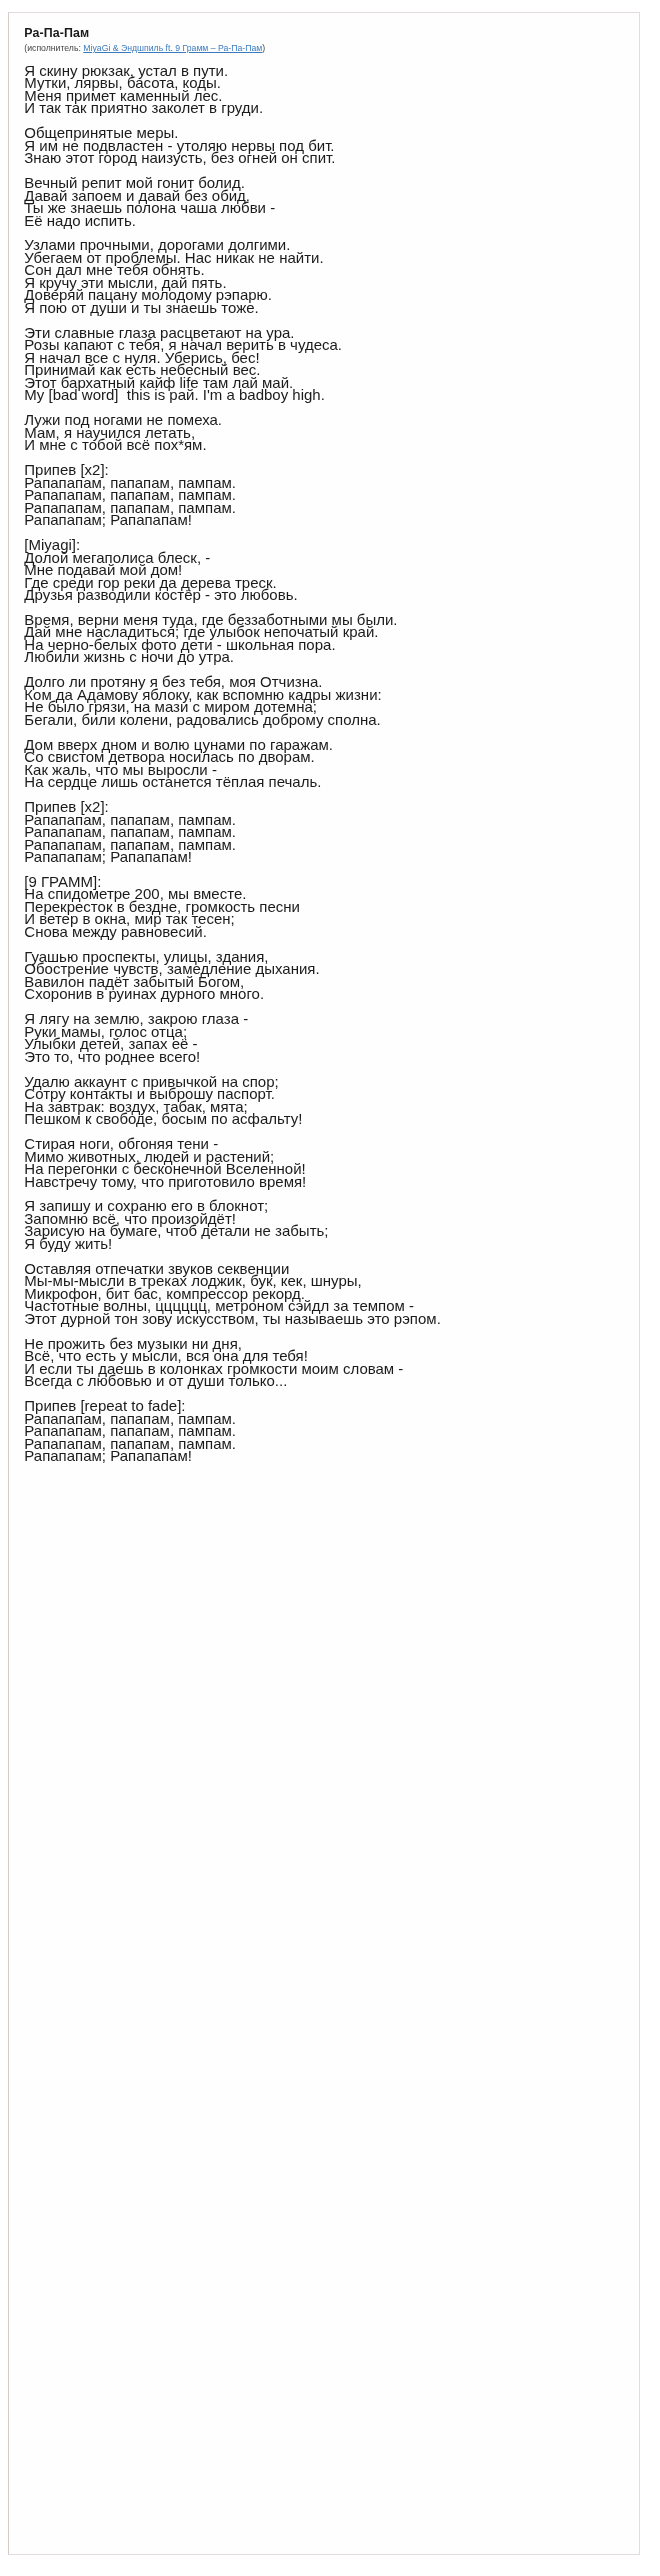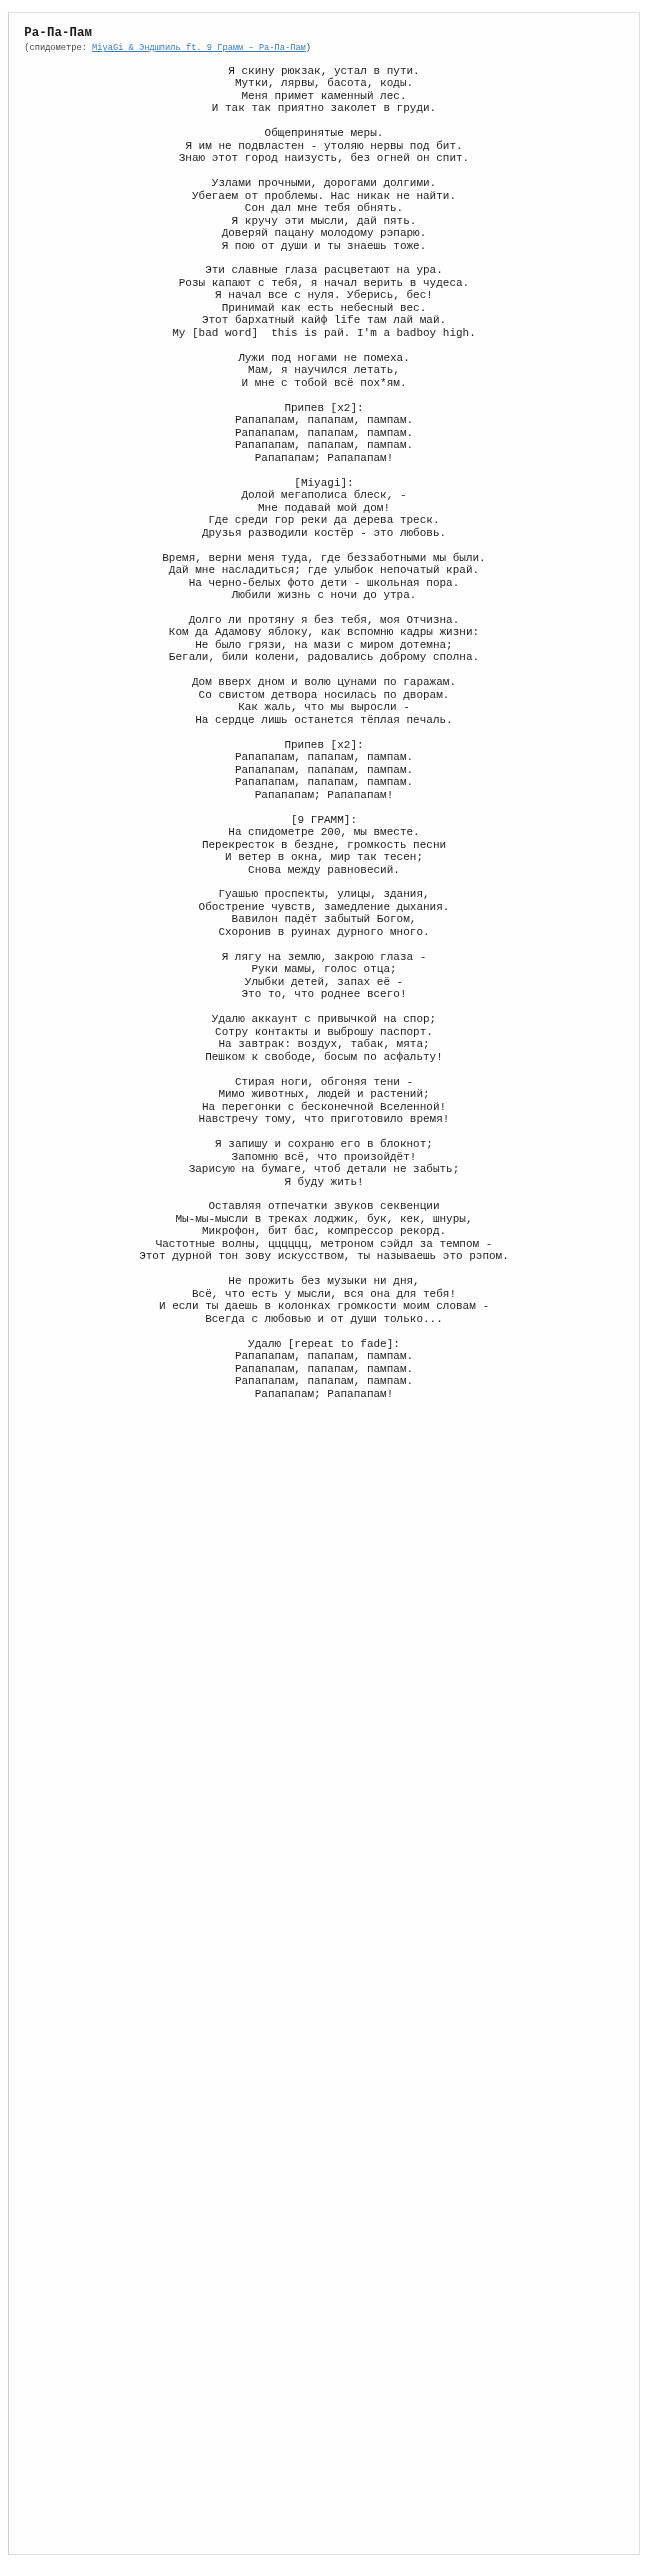--- a/index.html
+++ b/index.html
@@ -11,21 +11,20 @@
     width: 661px;
     min-height: 2576px;
     font-family: "Liberation Sans", sans-serif;
   }
   .page {
     width: 648px;
     min-height: 2576px;
     box-sizing: border-box;
     padding: 11.6px 8.3px 8.3px 8.3px;
     background: #ffffff;
-    font-family: Liberation Mono, monospace;
   }
   .lyrics-card {
     border: 0.8px solid #e3dcdc;
     border-left: 1.7px solid #d9caca;
     background: #fffefe;
     box-sizing: border-box;
     padding: 11.6px 15px 18px 15px;
     min-height: 2543px;
   }
   .song-title {
@@ -39,48 +38,51 @@
     font-size: 8.7px;
     color: #444444;
     margin-bottom: 11.6px;
   }
   .performer-link {
     color: #3a7bbf;
     text-decoration: underline;
     cursor: pointer;
   }
   .lyrics-body {
-    font-size: 11px;
+    font-size: 15px;
     line-height: 12.5px;
     color: #1b1b1b;
-    text-align: center;
   }
   .stanza {
     margin: 0 0 12.4px 0;
     white-space: pre-wrap;
   }
   .stanza:last-child {
     margin-bottom: 0;
   }
 </style>
 </head>
 <body>
 
 <div class="page">
   <div class="lyrics-card">
     <div class="song-title">Ра-Па-Пам</div>
-    <div class="performer-line"><span>(спидометре:</span> <span class="performer-link">MiyaGi &amp; Эндшпиль ft. 9 Грамм – Ра-Па-Пам</span><span>)</span></div>
+    <div class="performer-line"><span>(исполнитель:</span> <span class="performer-link">MiyaGi &amp; Эндшпиль ft. 9 Грамм – Ра-Па-Пам</span><span>)</span></div>
     <div class="lyrics-body">
       <p class="stanza">Я скину рюкзак, устал в пути.
 Мутки, лярвы, басота, коды.
 Меня примет каменный лес.
 И так так приятно заколет в груди.</p>
       <p class="stanza">Общепринятые меры.
 Я им не подвластен - утоляю нервы под бит.
 Знаю этот город наизусть, без огней он спит.</p>
+      <p class="stanza">Вечный репит мой гонит болид.
+Давай запоем и давай без обид.
+Ты же знаешь полона чаша любви -
+Её надо испить.</p>
       <p class="stanza">Узлами прочными, дорогами долгими.
 Убегаем от проблемы. Нас никак не найти.
 Сон дал мне тебя обнять.
 Я кручу эти мысли, дай пять.
 Доверяй пацану молодому рэпарю.
 Я пою от души и ты знаешь тоже.</p>
       <p class="stanza">Эти славные глаза расцветают на ура.
 Розы капают с тебя, я начал верить в чудеса.
 Я начал все с нуля. Уберись, бес!
 Принимай как есть небесный вес.
@@ -143,21 +145,21 @@
 Я буду жить!</p>
       <p class="stanza">Оставляя отпечатки звуков секвенции
 Мы-мы-мысли в треках лоджик, бук, кек, шнуры,
 Микрофон, бит бас, компрессор рекорд.
 Частотные волны, цццццц, метроном сэйдл за темпом -
 Этот дурной тон зову искусством, ты называешь это рэпом.</p>
       <p class="stanza">Не прожить без музыки ни дня,
 Всё, что есть у мысли, вся она для тебя!
 И если ты даешь в колонках громкости моим словам -
 Всегда с любовью и от души только...</p>
-      <p class="stanza">Удалю [repeat to fade]:
+      <p class="stanza">Припев [repeat to fade]:
 Рапапапам, папапам, пампам.
 Рапапапам, папапам, пампам.
 Рапапапам, папапам, пампам.
 Рапапапам; Рапапапам!</p>
     </div>
   </div>
 </div>
 
 
 </body></html>

